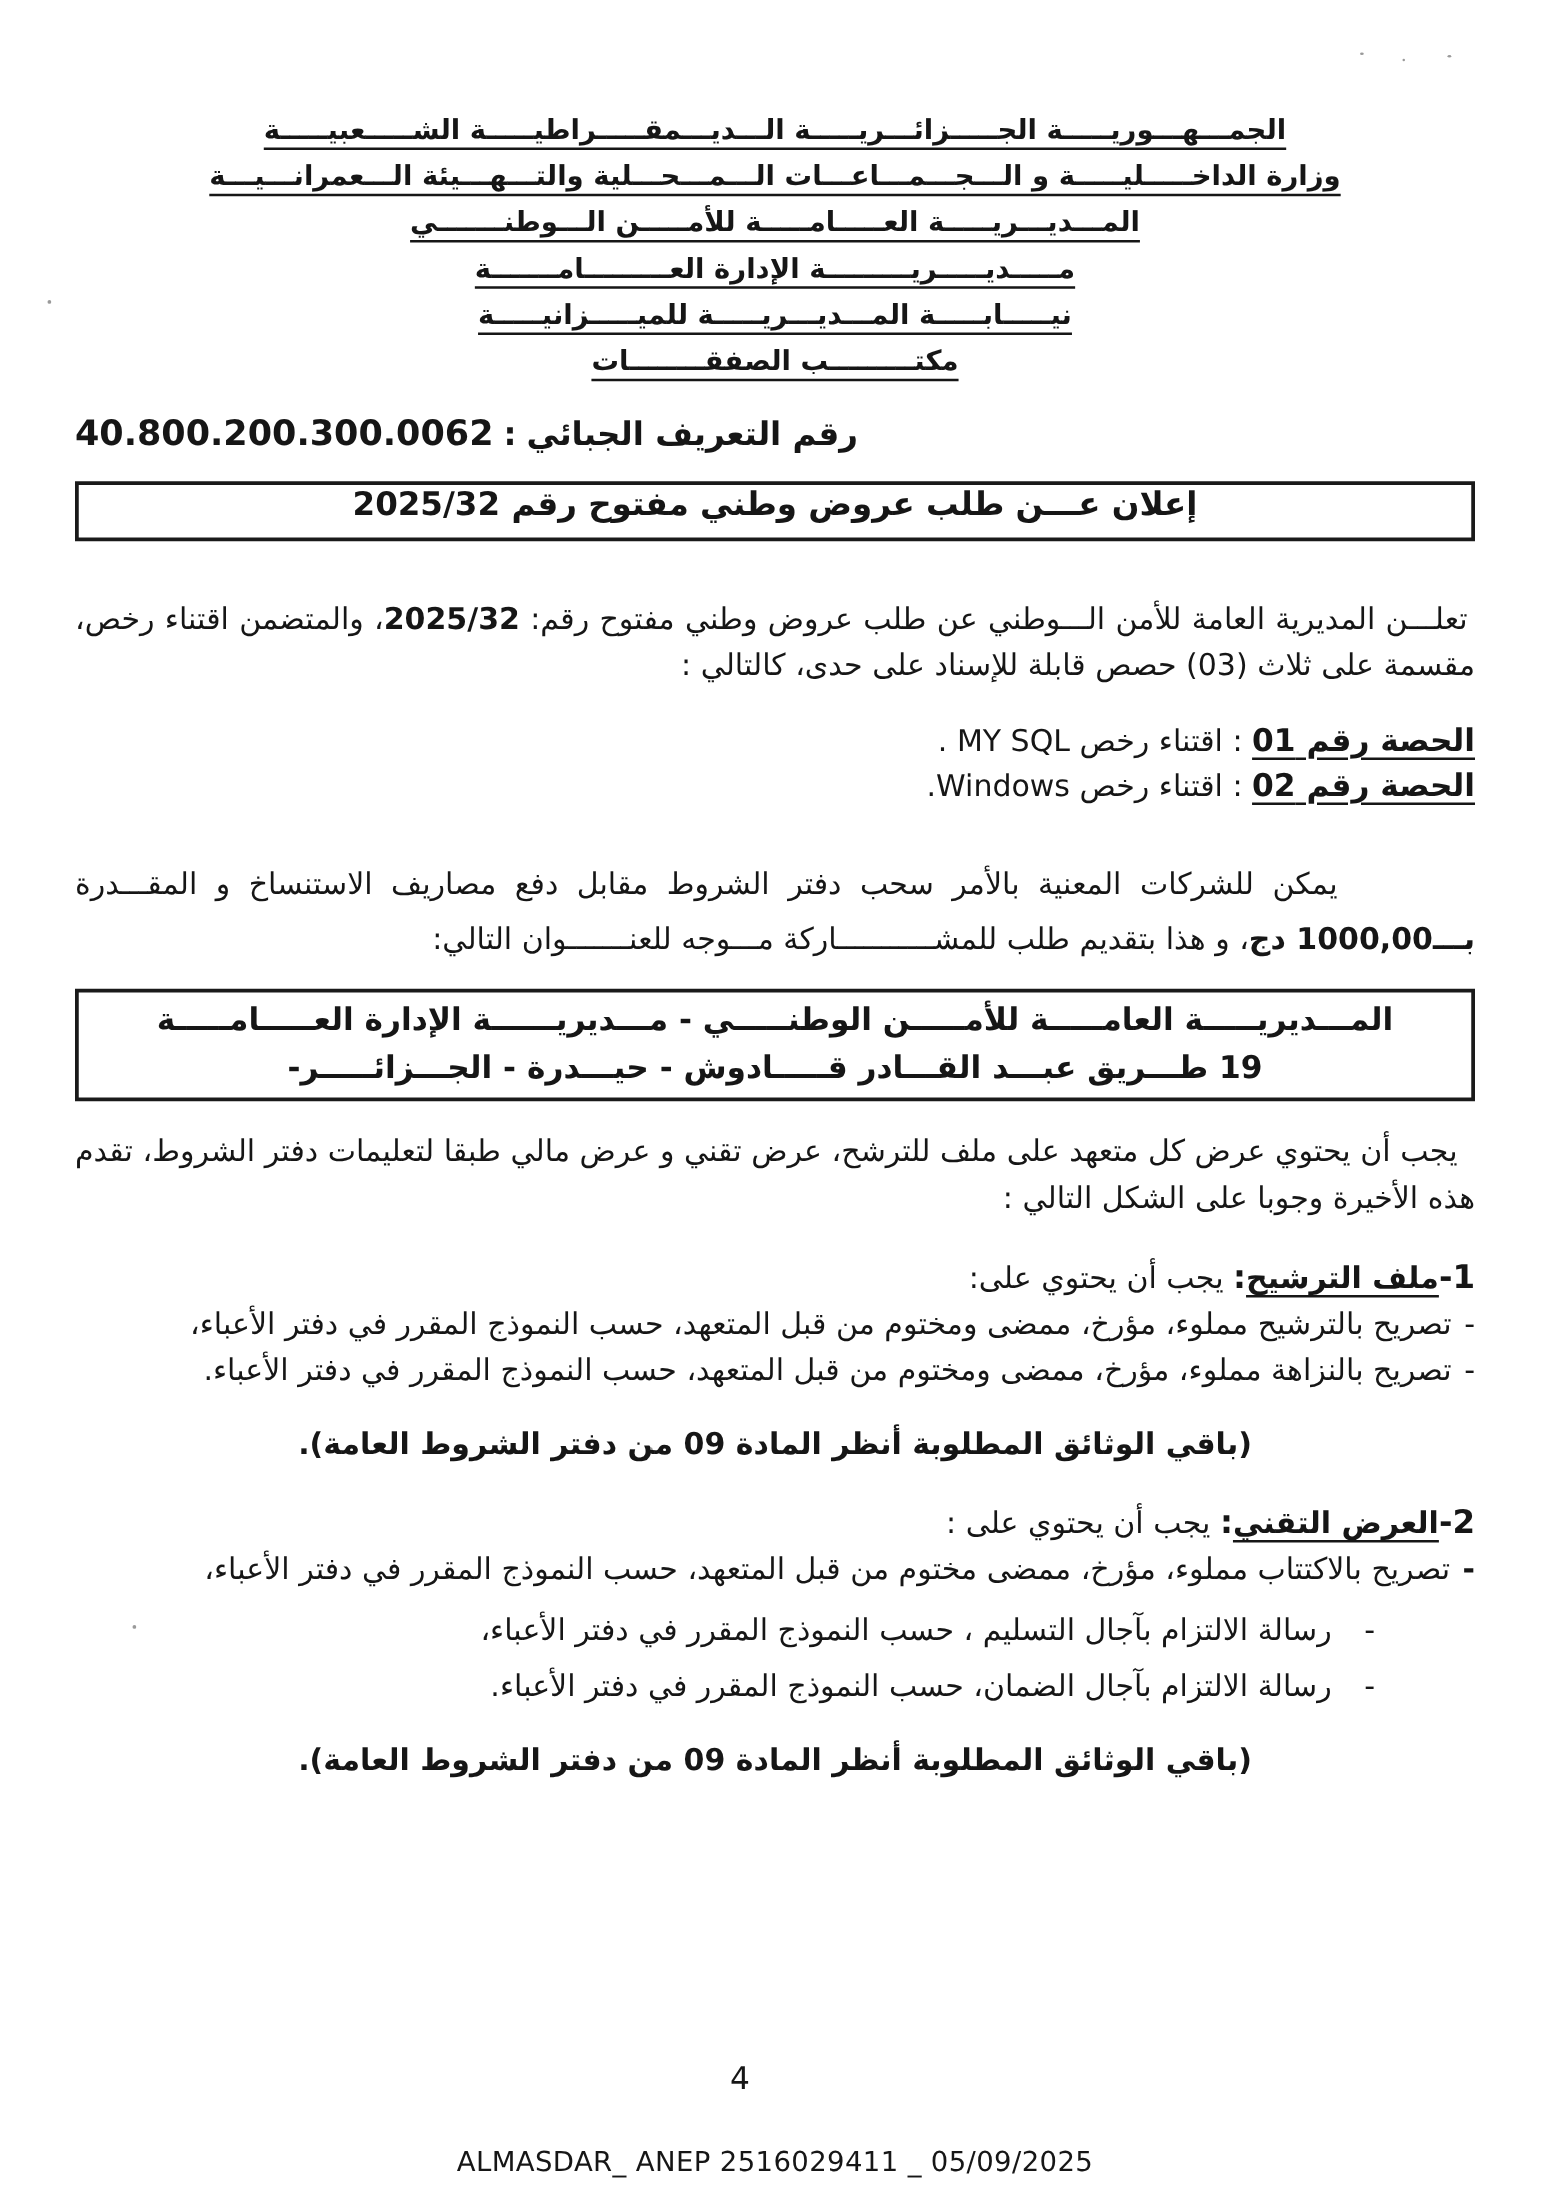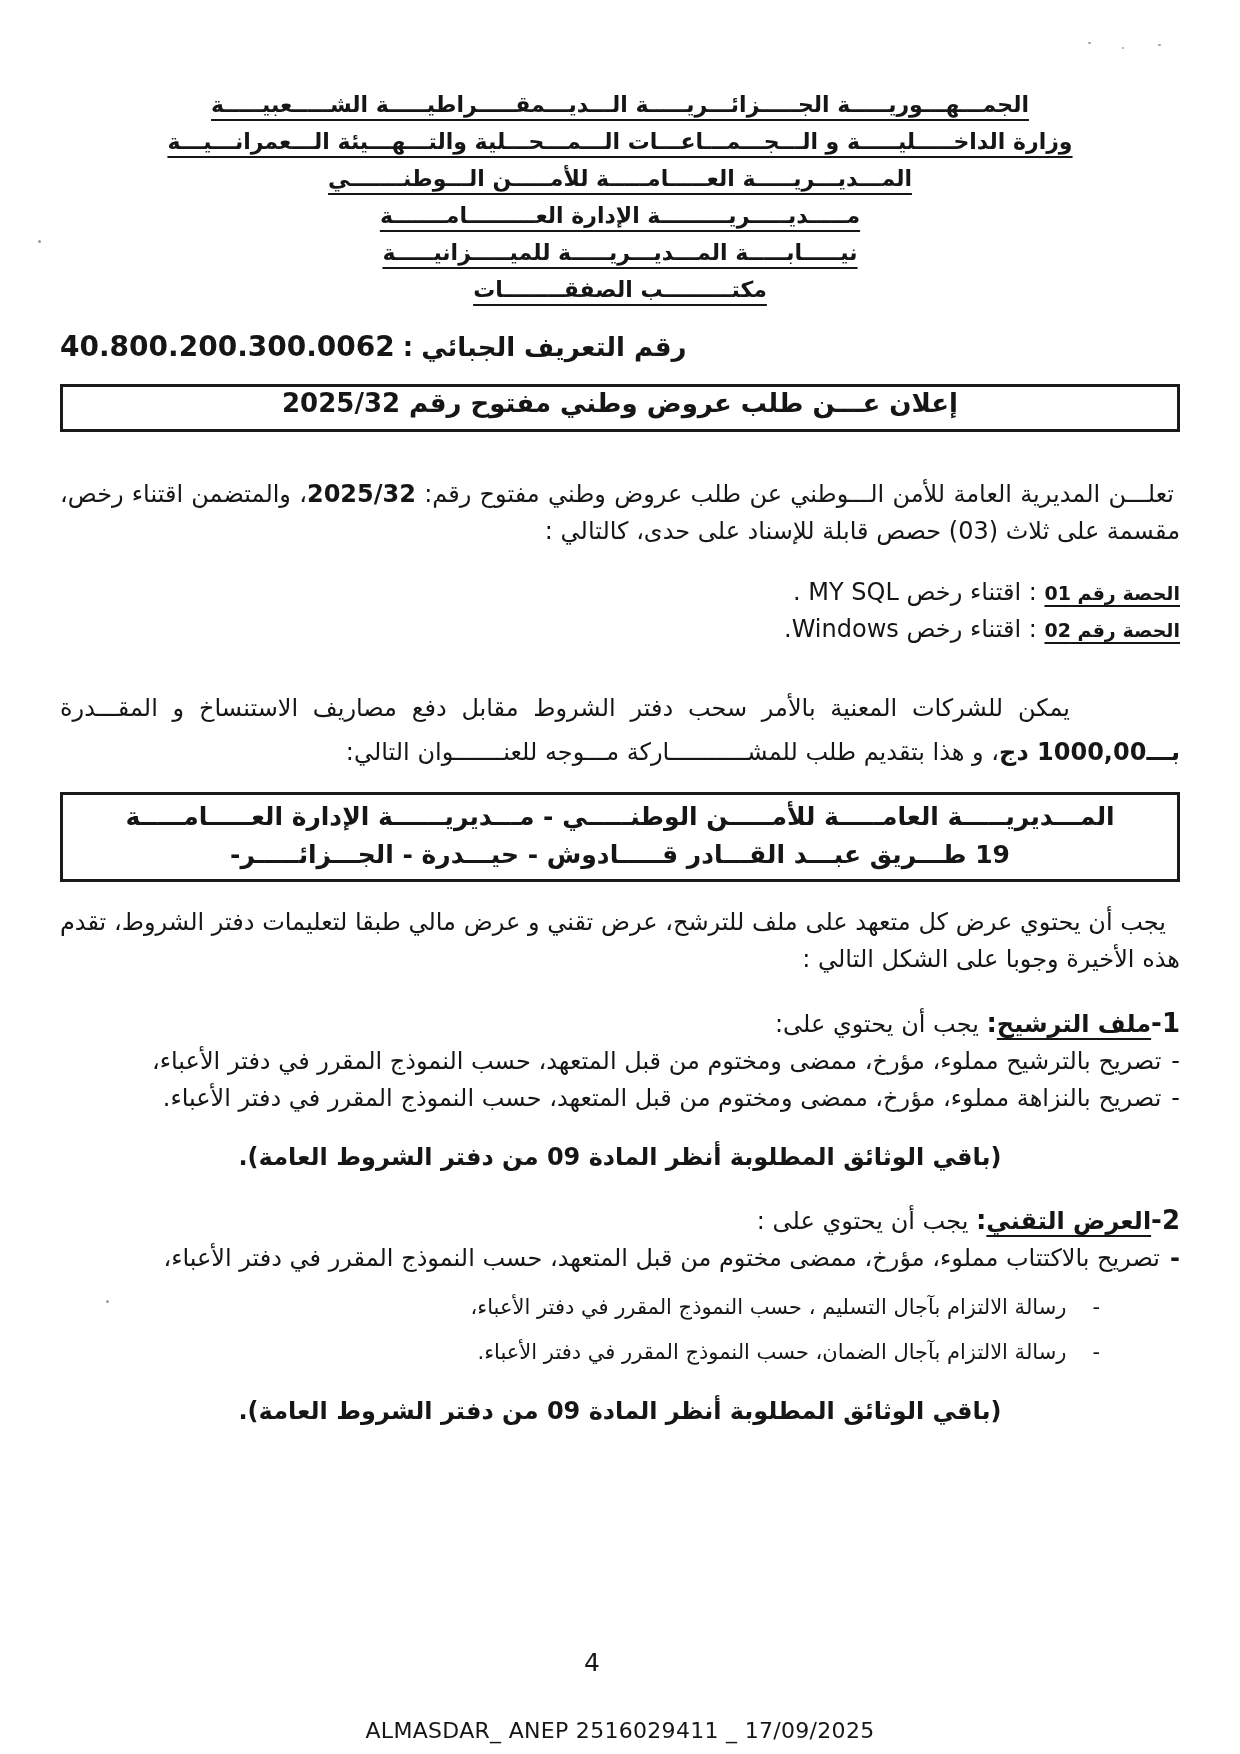--- a/index.html
+++ b/index.html
@@ -33,41 +33,41 @@
 
   .para{font-size:24px;line-height:37px;margin:0;text-align:justify;}
   .para-intro{margin-top:44px;text-indent:6px;}
   .para-withdraw{margin-top:38px;line-height:44px;text-indent:110px;}
   .para-offer{margin-top:22px;text-indent:14px;}
   .bold{font-weight:bold;}
 
   .lots{margin-top:24px;font-size:24px;}
   .lot{line-height:36px;text-align:right;}
   .lot-label{
-    font-weight:bold;font-size:19px;text-decoration:underline;
+    font-weight:bold;font-size:25px;text-decoration:underline;
     text-decoration-thickness:2px;text-underline-offset:5px;
   }
 
   .addr-box{
     margin-top:18px;border:3px solid #1a1a1a;text-align:center;
     font-weight:bold;font-size:25px;line-height:38px;padding:3px 10px 5px 10px;
   }
 
   .sec-heading{margin-top:26px;font-size:24px;line-height:38px;text-align:right;}
   .sec-num{font-weight:bold;font-size:26px;}
   .sec-title{
     font-weight:bold;font-size:24px;text-decoration:underline;
     text-decoration-thickness:2px;text-underline-offset:6px;margin-top:24px;
   }
   .sec-colon{font-weight:bold;font-size:26px;}
 
   .bullet{font-size:24px;line-height:37px;margin:0;text-align:justify;max-width:1104px;}
   .bullet .marker{margin-left:10px;}
   .marker-bold{font-weight:bold;}
-  .bullet-sub{font-size:21px;line-height:30px;margin-top:15px;padding-right:80px;}
+  .bullet-sub{font-size:24px;line-height:30px;margin-top:15px;padding-right:80px;}
   .bullet-sub .marker{margin-left:26px;}
 
   .note{margin-top:22px;text-align:center;font-weight:bold;font-size:24px;line-height:36px;}
   .note2{margin-top:26px;}
 
   .page-num{position:absolute;top:1648px;left:calc(50% - 28px);transform:translateX(-50%);font-size:25px;}
   .footer{
     position:absolute;top:1718px;left:0;width:100%;text-align:center;
     direction:ltr;font-size:22px;letter-spacing:.3px;
     font-family:"DejaVu Sans","Liberation Sans",sans-serif;
@@ -126,15 +126,15 @@
   <div class="sec-heading"><span class="sec-num">2-</span><span class="sec-title">العرض التقني</span><span class="sec-colon">:</span><span> يجب أن يحتوي على :</span></div>
 
   <p class="bullet"><span class="marker marker-bold">-</span><span>تصريح بالاكتتاب مملوء، مؤرخ، ممضى مختوم من قبل المتعهد، حسب النموذج المقرر في دفتر الأعباء،</span></p>
 
   <div class="bullet-sub"><span class="marker">-</span><span>رسالة الالتزام بآجال التسليم ، حسب النموذج المقرر في دفتر الأعباء،</span></div>
   <div class="bullet-sub"><span class="marker">-</span><span>رسالة الالتزام بآجال الضمان، حسب النموذج المقرر في دفتر الأعباء.</span></div>
 
   <div class="note note2">(باقي الوثائق المطلوبة أنظر المادة 09 من دفتر الشروط العامة).</div>
 
   <div class="page-num">4</div>
-  <div class="footer">ALMASDAR_ ANEP 2516029411 _ 17/09/2025</div>
+  <div class="footer">ALMASDAR_ ANEP 2516029411 _ 05/09/2025</div>
 
 </div>
 
 </body></html>

